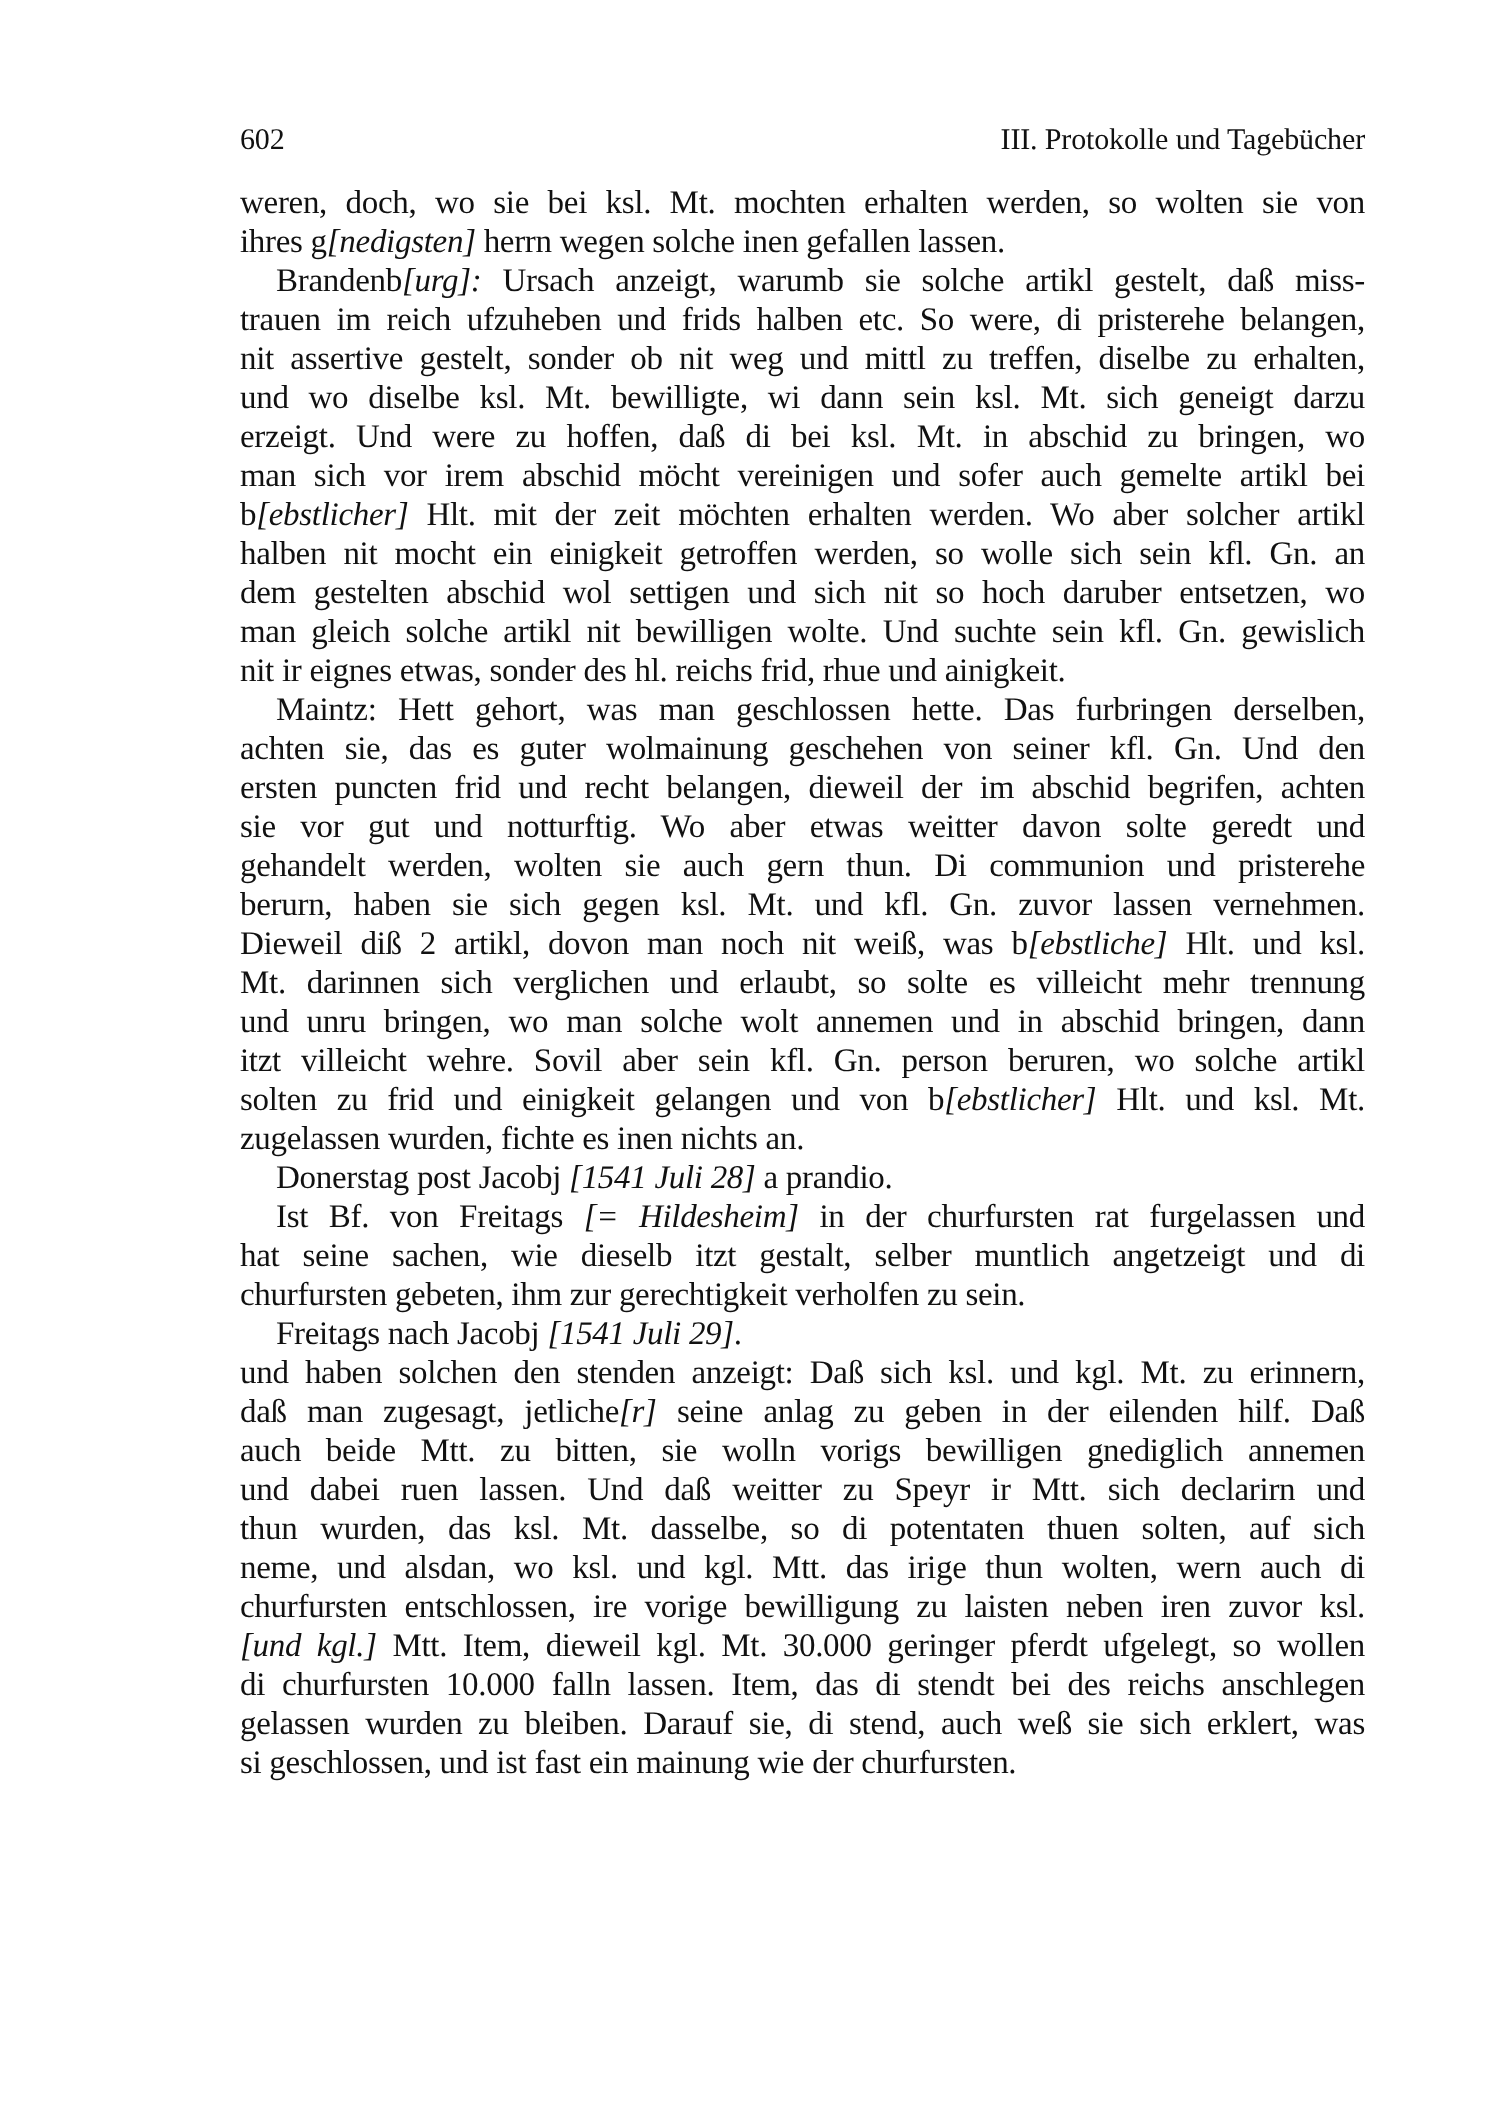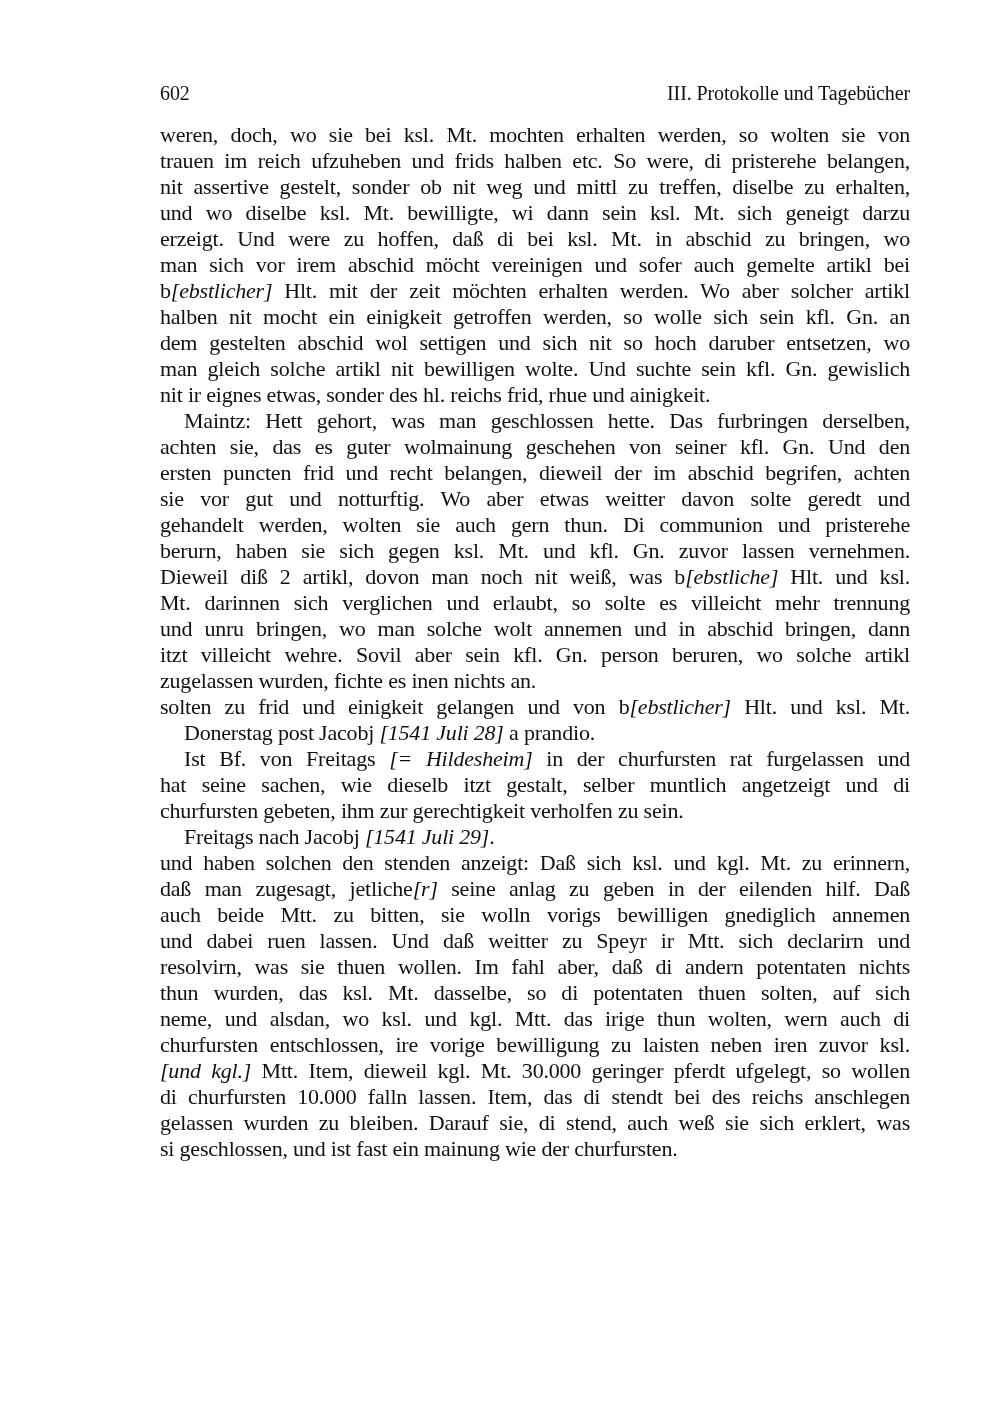--- a/index.html
+++ b/index.html
@@ -63,52 +63,53 @@
 </head>
 <body>
 
 <div class="page">
   <div class="page-header">
     <span class="page-number">602</span>
     <span class="running-title">III. Protokolle und Tagebücher</span>
   </div>
   <div class="page-body">
       <div class="line just"><span>weren, doch, wo sie bei ksl. Mt. mochten erhalten werden, so wolten sie von</span></div>
+      <div class="line"><span>ihres g</span><em>[nedigsten]</em><span> herrn wegen solche inen gefallen lassen.</span></div>
+      <div class="line just indent"><span>Brandenb</span><em>[urg]:</em><span> Ursach anzeigt, warumb sie solche artikl gestelt, daß miss-</span></div>
       <div class="line just"><span>trauen im reich ufzuheben und frids halben etc. So were, di pristerehe belangen,</span></div>
       <div class="line just"><span>nit assertive gestelt, sonder ob nit weg und mittl zu treffen, diselbe zu erhalten,</span></div>
       <div class="line just"><span>und wo diselbe ksl. Mt. bewilligte, wi dann sein ksl. Mt. sich geneigt darzu</span></div>
       <div class="line just"><span>erzeigt. Und were zu hoffen, daß di bei ksl. Mt. in abschid zu bringen, wo</span></div>
       <div class="line just"><span>man sich vor irem abschid möcht vereinigen und sofer auch gemelte artikl bei</span></div>
       <div class="line just"><span>b</span><em>[ebstlicher]</em><span> Hlt. mit der zeit möchten erhalten werden. Wo aber solcher artikl</span></div>
       <div class="line just"><span>halben nit mocht ein einigkeit getroffen werden, so wolle sich sein kfl. Gn. an</span></div>
       <div class="line just"><span>dem gestelten abschid wol settigen und sich nit so hoch daruber entsetzen, wo</span></div>
       <div class="line just"><span>man gleich solche artikl nit bewilligen wolte. Und suchte sein kfl. Gn. gewislich</span></div>
       <div class="line"><span>nit ir eignes etwas, sonder des hl. reichs frid, rhue und ainigkeit.</span></div>
       <div class="line just indent"><span>Maintz: Hett gehort, was man geschlossen hette. Das furbringen derselben,</span></div>
       <div class="line just"><span>achten sie, das es guter wolmainung geschehen von seiner kfl. Gn. Und den</span></div>
       <div class="line just"><span>ersten puncten frid und recht belangen, dieweil der im abschid begrifen, achten</span></div>
       <div class="line just"><span>sie vor gut und notturftig. Wo aber etwas weitter davon solte geredt und</span></div>
       <div class="line just"><span>gehandelt werden, wolten sie auch gern thun. Di communion und pristerehe</span></div>
       <div class="line just"><span>berurn, haben sie sich gegen ksl. Mt. und kfl. Gn. zuvor lassen vernehmen.</span></div>
       <div class="line just"><span>Dieweil diß 2 artikl, dovon man noch nit weiß, was b</span><em>[ebstliche]</em><span> Hlt. und ksl.</span></div>
       <div class="line just"><span>Mt. darinnen sich verglichen und erlaubt, so solte es villeicht mehr trennung</span></div>
       <div class="line just"><span>und unru bringen, wo man solche wolt annemen und in abschid bringen, dann</span></div>
       <div class="line just"><span>itzt villeicht wehre. Sovil aber sein kfl. Gn. person beruren, wo solche artikl</span></div>
+      <div class="line just"><span>solten zu frid und einigkeit gelangen und von b</span><em>[ebstlicher]</em><span> Hlt. und ksl. Mt.</span></div>
       <div class="line"><span>zugelassen wurden, fichte es inen nichts an.</span></div>
-      <div class="line just"><span>solten zu frid und einigkeit gelangen und von b</span><em>[ebstlicher]</em><span> Hlt. und ksl. Mt.</span></div>
       <div class="line indent"><span>Donerstag post Jacobj </span><em>[1541 Juli 28]</em><span> a prandio.</span></div>
       <div class="line just indent"><span>Ist Bf. von Freitags </span><em>[= Hildesheim]</em><span> in der churfursten rat furgelassen und</span></div>
       <div class="line just"><span>hat seine sachen, wie dieselb itzt gestalt, selber muntlich angetzeigt und di</span></div>
       <div class="line"><span>churfursten gebeten, ihm zur gerechtigkeit verholfen zu sein.</span></div>
       <div class="line indent"><span>Freitags nach Jacobj </span><em>[1541 Juli 29]</em><span>.</span></div>
       <div class="line just"><span>und haben solchen den stenden anzeigt: Daß sich ksl. und kgl. Mt. zu erinnern,</span></div>
       <div class="line just"><span>daß man zugesagt, jetliche</span><em>[r]</em><span> seine anlag zu geben in der eilenden hilf. Daß</span></div>
       <div class="line just"><span>auch beide Mtt. zu bitten, sie wolln vorigs bewilligen gnediglich annemen</span></div>
       <div class="line just"><span>und dabei ruen lassen. Und daß weitter zu Speyr ir Mtt. sich declarirn und</span></div>
-      <div class="line just"><span>resolvirn, was sie thuen wollen. Im fahl aber, daß di andern potentaten nichts</span></div>
       <div class="line just"><span>thun wurden, das ksl. Mt. dasselbe, so di potentaten thuen solten, auf sich</span></div>
       <div class="line just"><span>neme, und alsdan, wo ksl. und kgl. Mtt. das irige thun wolten, wern auch di</span></div>
       <div class="line just"><span>churfursten entschlossen, ire vorige bewilligung zu laisten neben iren zuvor ksl.</span></div>
       <div class="line just"><em>[und kgl.]</em><span> Mtt. Item, dieweil kgl. Mt. 30.000 geringer pferdt ufgelegt, so wollen</span></div>
       <div class="line just"><span>di churfursten 10.000 falln lassen. Item, das di stendt bei des reichs anschlegen</span></div>
       <div class="line just"><span>gelassen wurden zu bleiben. Darauf sie, di stend, auch weß sie sich erklert, was</span></div>
       <div class="line"><span>si geschlossen, und ist fast ein mainung wie der churfursten.</span></div>
     </div>
 </div>
 

